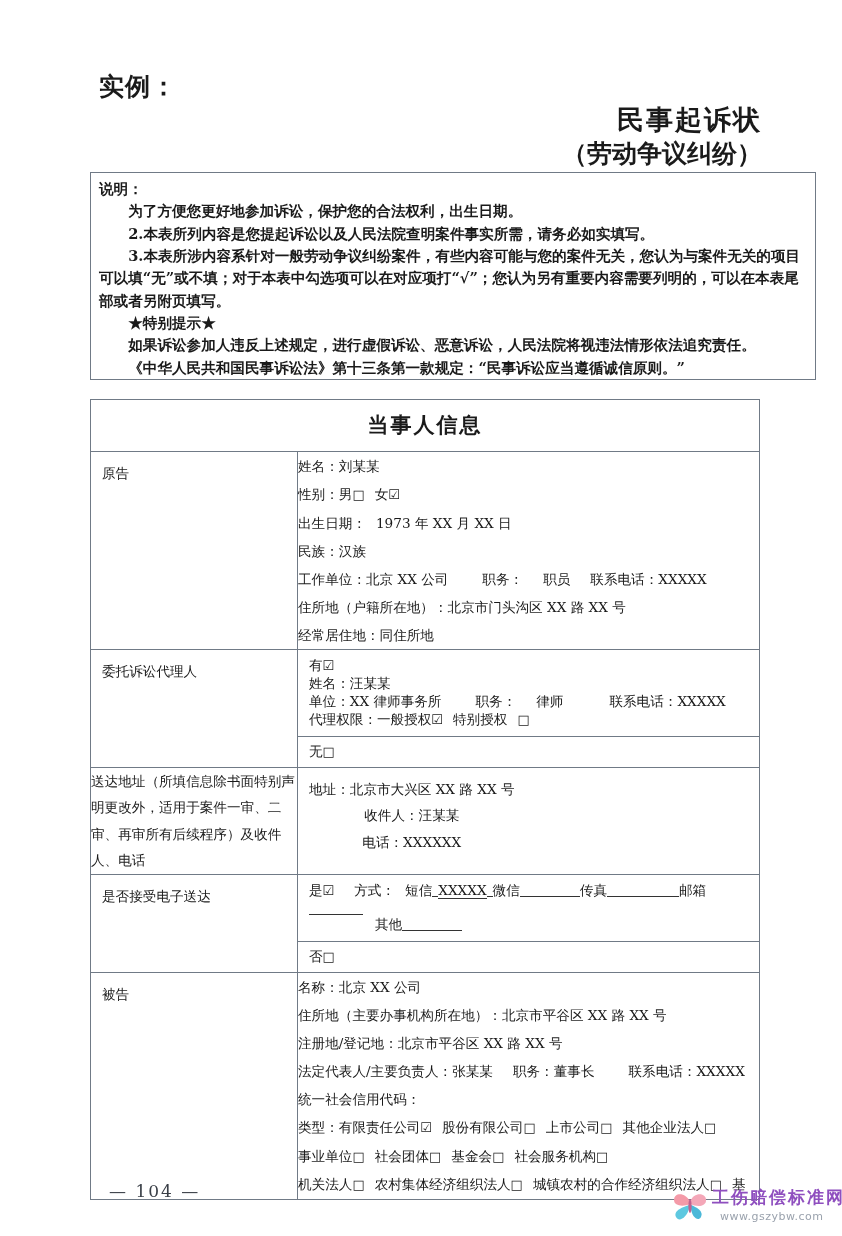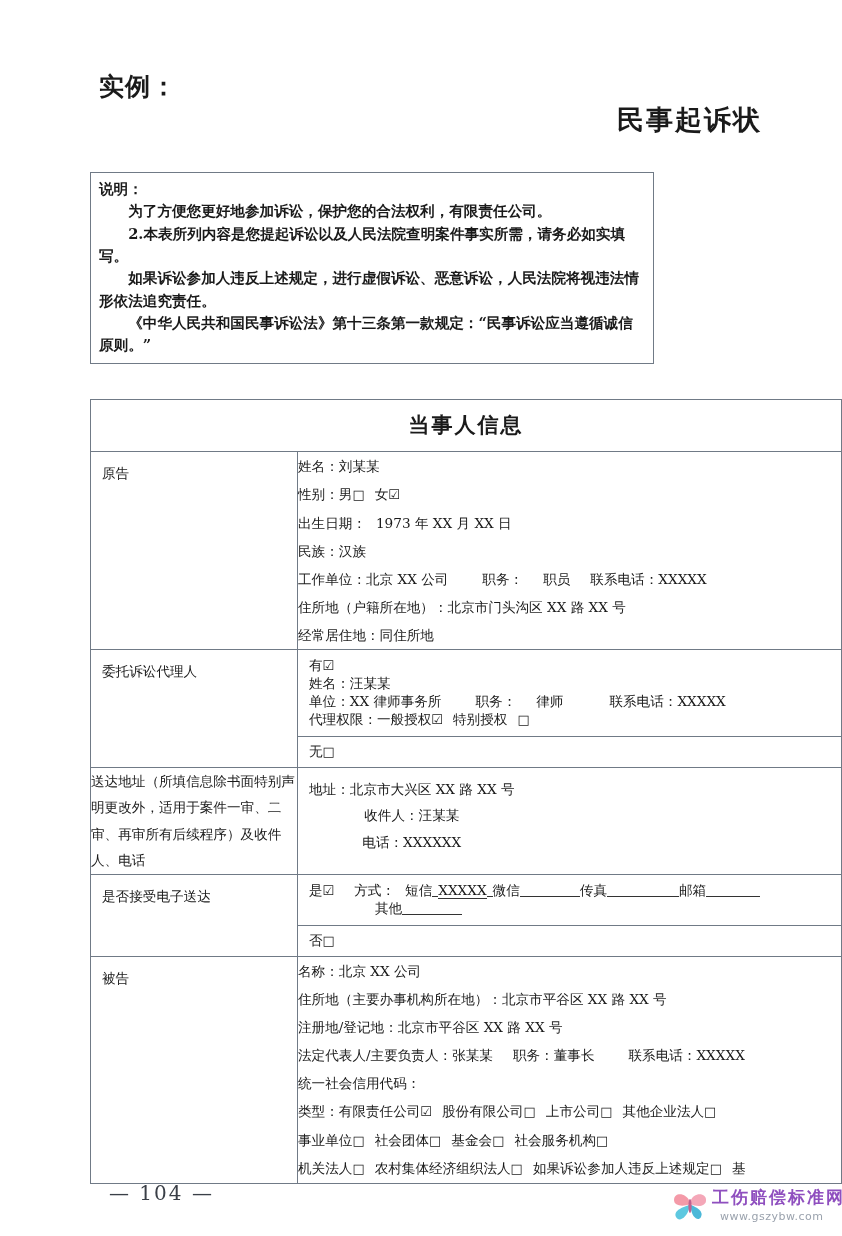--- a/index.html
+++ b/index.html
@@ -47,42 +47,42 @@
     display: block;
     font-size: 25px;
     letter-spacing: 0px;
   }
 
   
   .notes {
     position: absolute;
     left: 90px;
     top: 172px;
-    width: 564px;
+    width: 726px;
     box-sizing: border-box;
     border: 1px solid #707a86;
-    padding: 5px 7px 6px 8px;
+    padding: 5px 7px 0 8px;
     font-size: 14.6px;
     line-height: 1.53;
     font-weight: bold;
   }
   .notes .hd { display:block; }
   .notes p {
     margin: 0;
     text-indent: 2em;
     white-space: normal;
   }
   .notes p.noindent { text-indent: 0; }
 
   
   .tbl {
     position: absolute;
     left: 90px;
     top: 399px;
-    width: 752px;
+    width: 670px;
     border-collapse: collapse;
     table-layout: fixed;
     font-size: 13.6px;
   }
   .tbl td {
     border: 1px solid #707a86;
     vertical-align: top;
     padding: 0;
   }
   .sec-head {
@@ -133,21 +133,21 @@
     height: 1em;
     vertical-align: -2px;
   }
   .cb { font-family: "DejaVu Sans", sans-serif; font-size: 13px; }
 
   
   .page-num {
     position: absolute;
     left: 109px;
     top: 1181px;
-    font-size: 20px;
+    font-size: 17px;
     letter-spacing: 2px;
     color: #3a3f47;
   }
   .logo {
     position: absolute;
     left: 668px;
     top: 1184px;
     width: 170px;
     height: 48px;
   }
@@ -180,26 +180,29 @@
 </style>
 </head>
 <body>
 
 <div class="page">
 
   <div class="example-label">实例：</div>
 
   <div class="doc-title">
     <span>民事起诉状</span>
+    <span class="sub">（劳动争议纠纷）</span>
   </div>
 
   <div class="notes">
     <p class="noindent hd">说明：</p>
-    <p>为了方便您更好地参加诉讼，保护您的合法权利，有限责任公司。</p>
+    <p>为了方便您更好地参加诉讼，保护您的合法权利，出生日期。</p>
     <p>2.本表所列内容是您提起诉讼以及人民法院查明案件事实所需，请务必如实填写。</p>
+    <p>3.本表所涉内容系针对一般劳动争议纠纷案件，有些内容可能与您的案件无关，您认为与案件无关的项目可以填“无”或不填；对于本表中勾选项可以在对应项打“√”；您认为另有重要内容需要列明的，可以在本表尾部或者另附页填写。</p>
+    <p>★特别提示★</p>
     <p>如果诉讼参加人违反上述规定，进行虚假诉讼、恶意诉讼，人民法院将视违法情形依法追究责任。</p>
     <p>《中华人民共和国民事诉讼法》第十三条第一款规定：“民事诉讼应当遵循诚信原则。”</p>
   </div>
 
   <table class="tbl">
     <colgroup>
         <col class="lbl-col">
         <col>
       </colgroup>
 
@@ -322,21 +325,21 @@
         <div class="ln">
           <span>统一社会信用代码：</span>
         </div>
         <div class="ln">
           <span>类型：</span><span>有限责任公司</span><span class="cb">☑</span><span class="gap-xs"></span><span>股份有限公司</span><span class="cb">□</span><span class="gap-xs"></span><span>上市公司</span><span class="cb">□</span><span class="gap-xs"></span><span>其他企业法人</span><span class="cb">□</span>
         </div>
         <div class="ln">
           <span>事业单位</span><span class="cb">□</span><span class="gap-xs"></span><span>社会团体</span><span class="cb">□</span><span class="gap-xs"></span><span>基金会</span><span class="cb">□</span><span class="gap-xs"></span><span>社会服务机构</span><span class="cb">□</span>
         </div>
         <div class="ln">
-          <span>机关法人</span><span class="cb">□</span><span class="gap-xs"></span><span>农村集体经济组织法人</span><span class="cb">□</span><span class="gap-xs"></span><span>如果诉讼参加人违反上述规定</span><span class="cb">□</span><span class="gap-xs"></span><span>基</span>
+          <span>机关法人</span><span class="cb">□</span><span class="gap-xs"></span><span>农村集体经济组织法人</span><span class="cb">□</span><span class="gap-xs"></span><span>城镇农村的合作经济组织法人</span><span class="cb">□</span><span class="gap-xs"></span><span>基</span>
         </div>
       </td>
     </tr>
   </tbody>
     </table>
 
   <div class="page-num">— 104 —</div>
 
   <div class="logo">
     <svg class="butterfly" viewBox="0 0 40 38">

